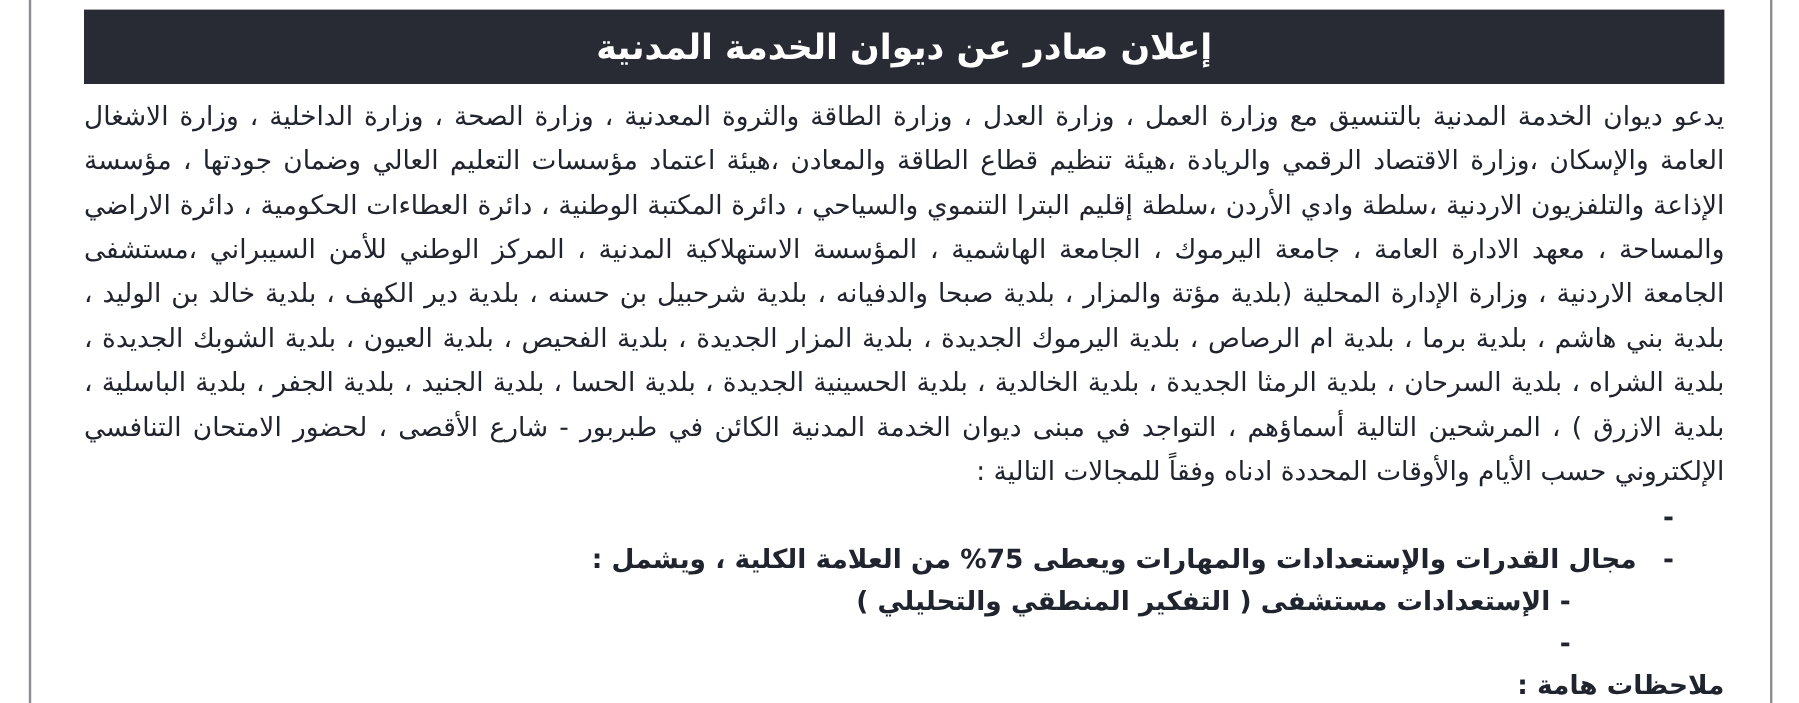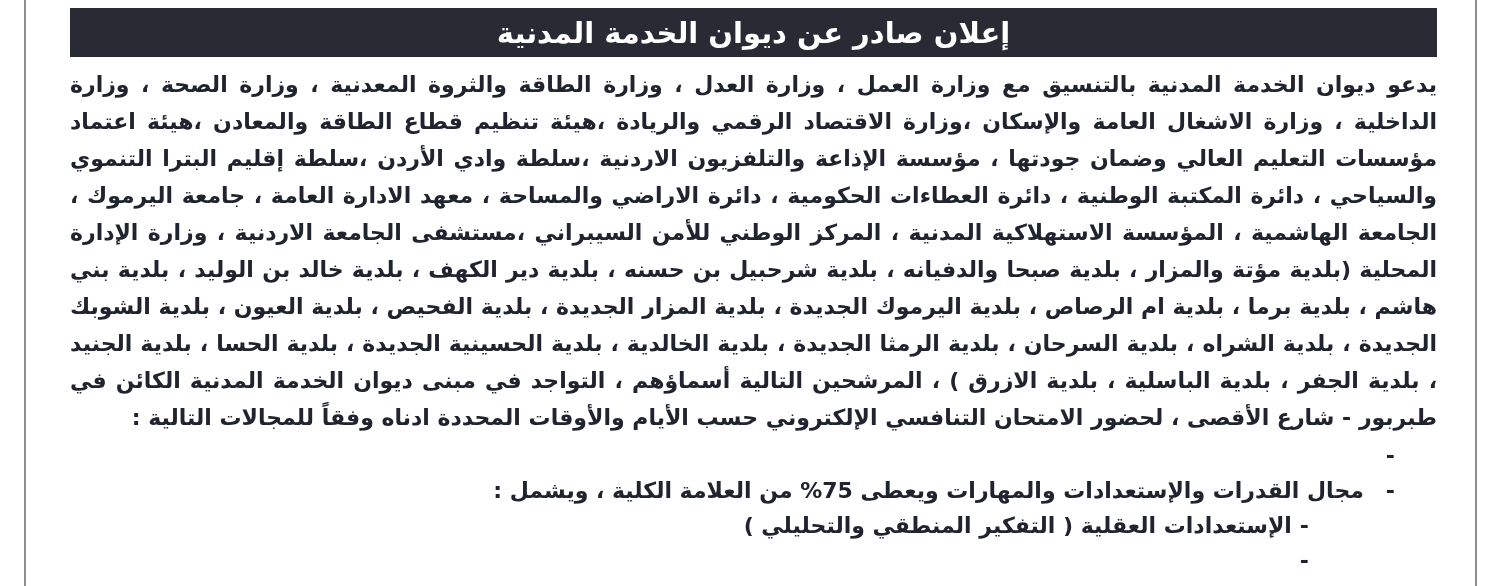--- a/index.html
+++ b/index.html
@@ -19,28 +19,28 @@
   .doc {
     position: absolute;
     left: 70px; top: 8px;
     width: 1367px;
     direction: rtl;
     color: #20242e;
   }
   .title-bar {
     background: #282b33;
     color: #ffffff;
-    height: 49px;
+    height: 62px;
     display: flex; align-items: center; justify-content: center;
     font-size: 29px; font-weight: bold;
     letter-spacing: 0.5px;
   }
   .body-paragraph {
     margin: 9px 0 2px 0;
-    font-size: 22px; font-weight: bold;
+    font-size: 22px; font-weight: normal;
     line-height: 37px;
     text-align: justify;
     text-align-last: right;
   }
   .row {
     display: flex; flex-direction: row; 
     align-items: baseline;
     font-weight: bold;
   }
   .dash-item   { padding-right: 42px;  font-size: 22px; line-height: 35px; }
@@ -69,21 +69,21 @@
   <div class="row dash-item">
     <span class="bullet">-</span>
   </div>
   <div class="row dash-item">
     <span class="bullet">-</span>
     <span>مجال القدرات والإستعدادات والمهارات ويعطى 75% من العلامة الكلية ، ويشمل :</span>
   </div>
 
   <div class="row sub-item">
     <span class="bullet">-</span>
-    <span>الإستعدادات العقلية ( التفكير المنطقي والتحليلي )</span>
+    <span>الإستعدادات مستشفى ( التفكير المنطقي والتحليلي )</span>
   </div>
   <div class="row sub-item">
     <span class="bullet">-</span>
   </div>
 
   <div class="notes-heading">ملاحظات هامة :</div>
 
 </div>
 
 </body></html>

